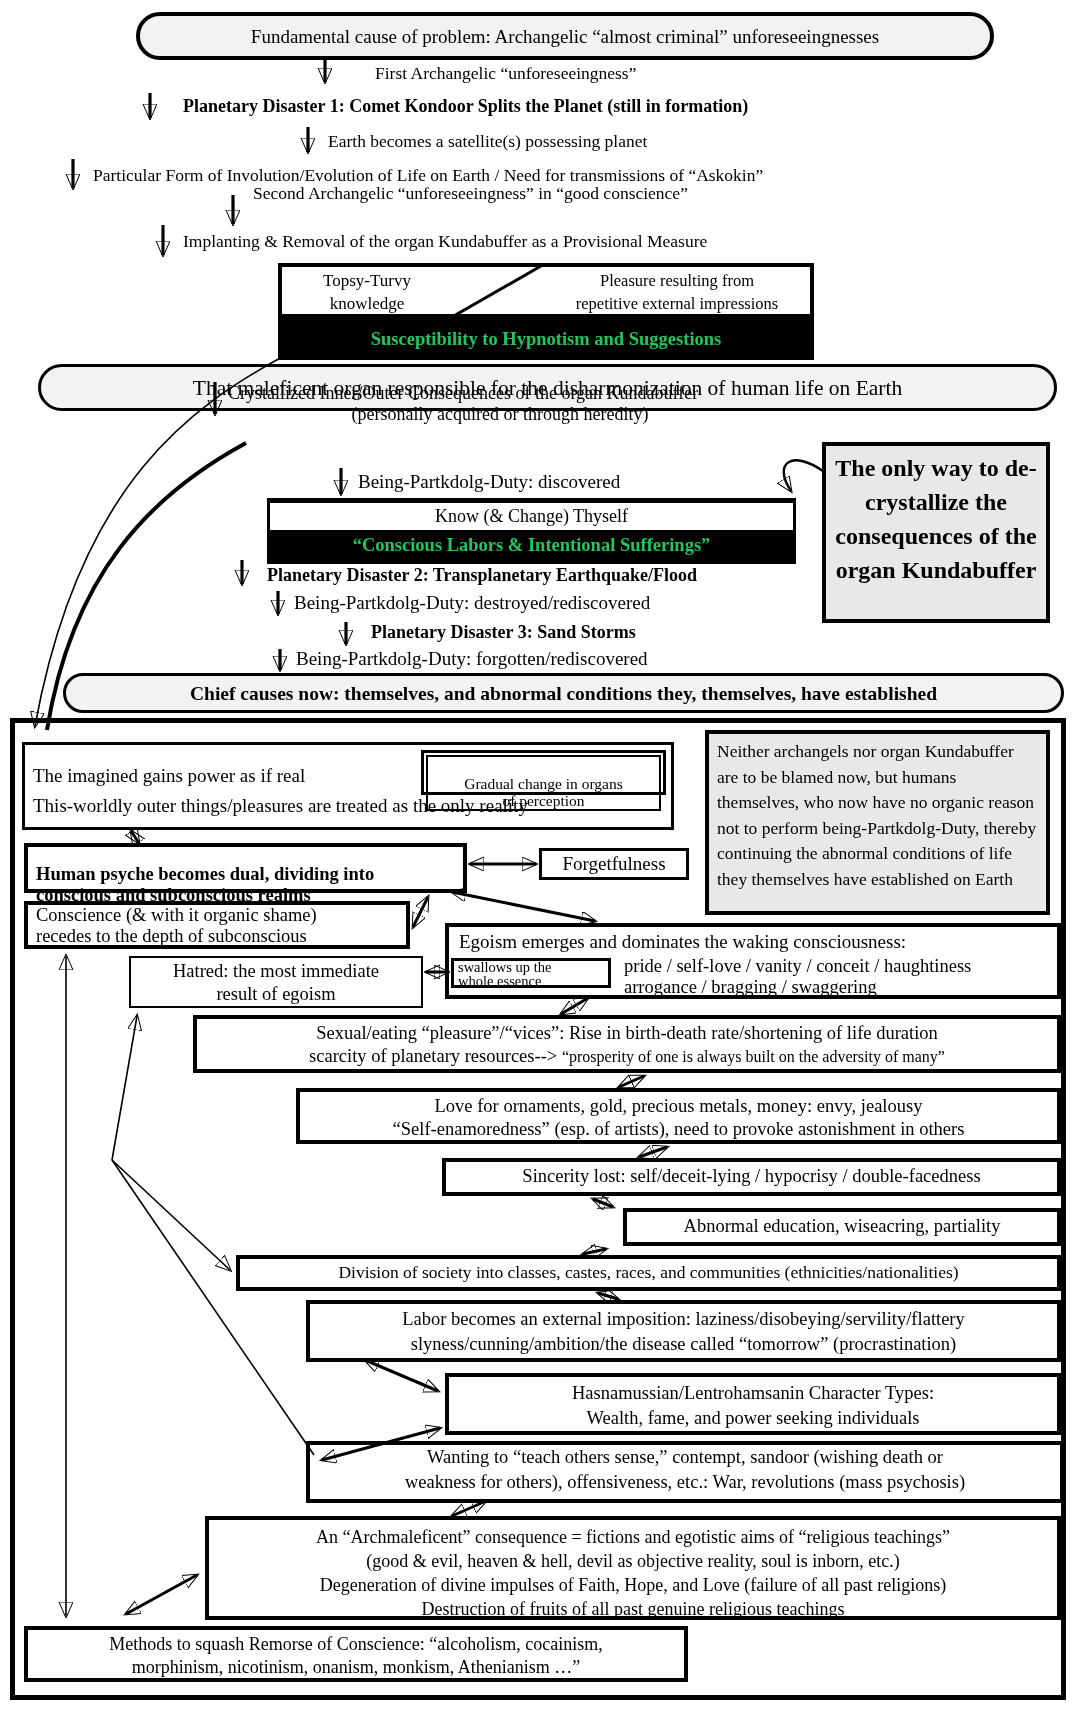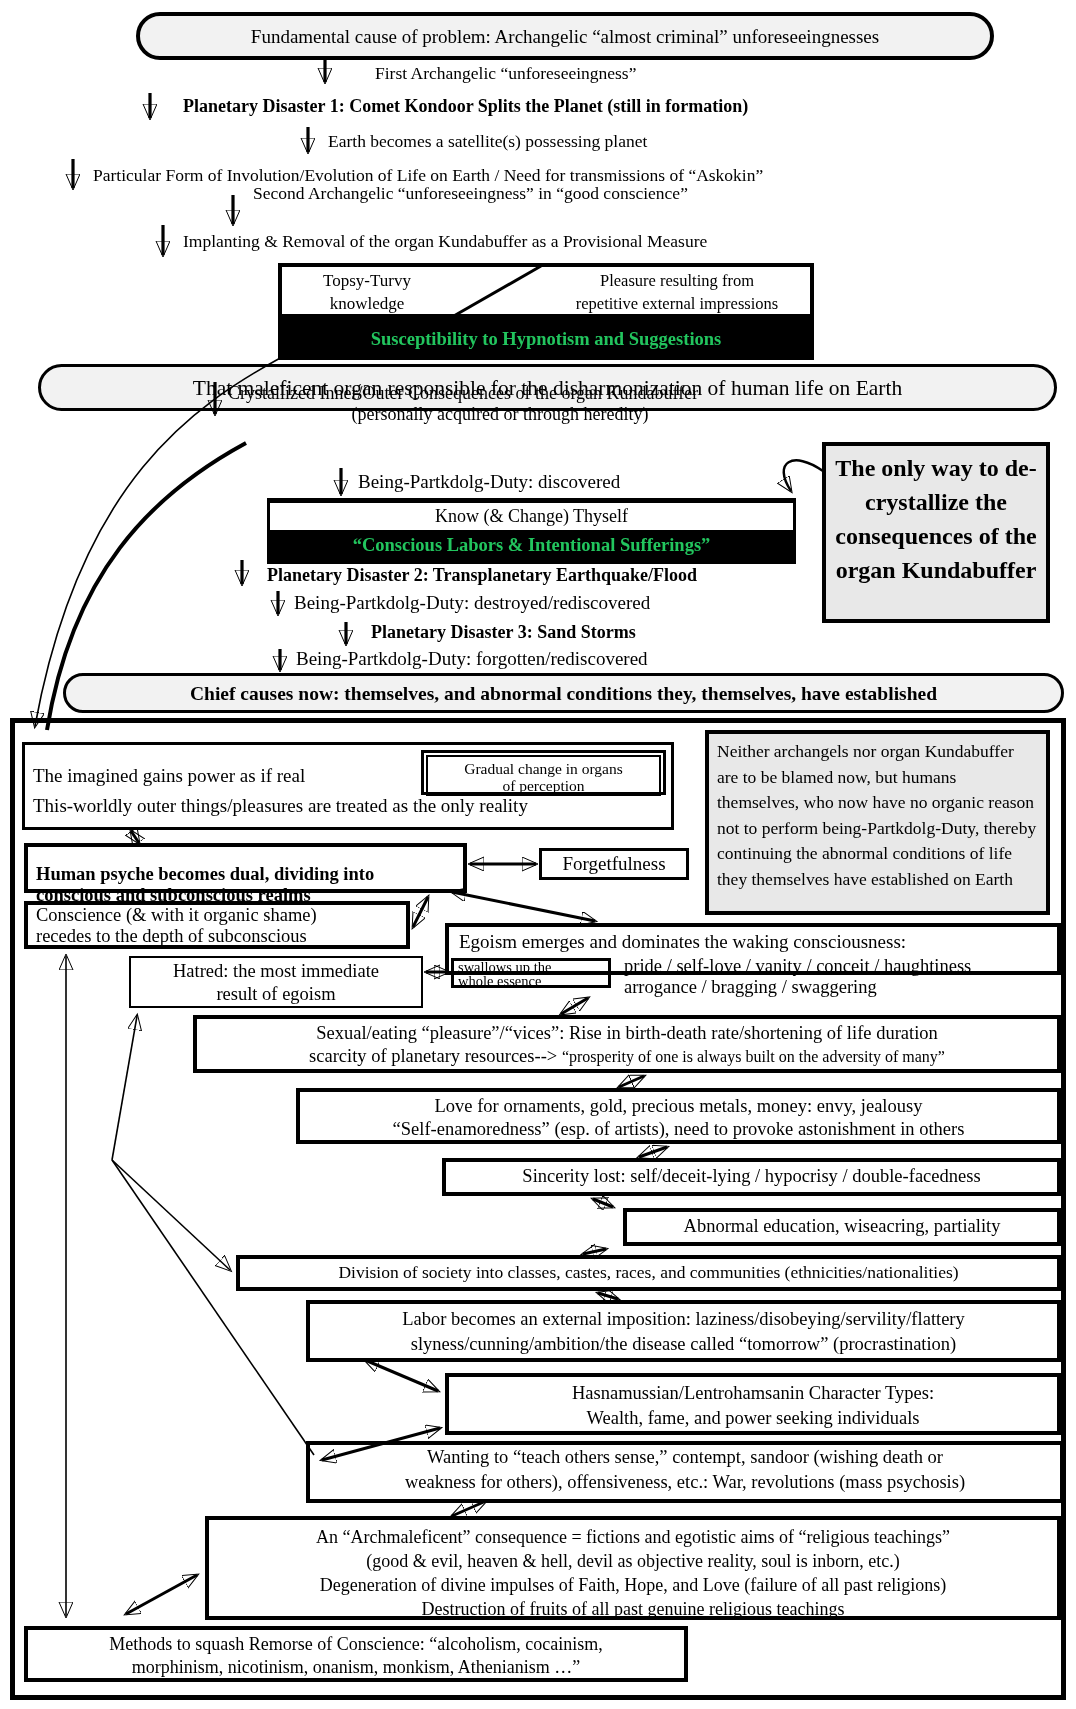--- a/index.html
+++ b/index.html
@@ -70,41 +70,41 @@
     <span>Chief causes now: themselves, and abnormal conditions they, themselves, have established</span>
   </div>
 
   <div class="abs" style="left:10px;top:718px;width:1056px;height:982px;border:5px solid #000;"></div>
 
   <div class="abs bx" style="left:22px;top:742px;width:652px;height:88px;border-width:3px;">
     <div class="abs nw" style="left:8px;top:20px;font-size:19px;">The imagined gains power as if real</div>
     <div class="abs nw" style="left:8px;top:50px;font-size:19px;">This-worldly outer things/pleasures are treated as the only reality</div>
   </div>
   <div class="abs" style="left:421px;top:750px;width:245px;height:45px;border:3px solid #000;background:#fff;">
-    <div class="ctr" style="margin:2px;border:2px solid #000;font-size:15.5px;line-height:17px;padding-top:3px;">
+    <div class="ctr" style="margin:2px;border:2px solid #000;font-size:15.5px;line-height:17px;padding-top:18px;">
       <div>Gradual change in organs</div>
       <div>of perception</div>
     </div>
   </div>
 
   <div class="abs note" style="left:705px;top:730px;width:345px;height:185px;padding:5px 8px;font-size:17.5px;line-height:25.5px;">Neither archangels nor organ Kundabuffer are to be blamed now, but humans themselves, who now have no organic reason not to perform being-Partkdolg-Duty, thereby continuing the abnormal conditions of life they themselves have established on Earth</div>
 
   <div class="abs bx" style="left:24px;top:843px;width:443px;height:50px;border-width:4px;padding:16px 8px;font-weight:bold;">
     <div class="nw" style="font-size:18.5px;line-height:22px;margin-top:0px;">Human psyche becomes dual, dividing into</div>
     <div class="nw" style="font-size:18.5px;line-height:21px;">conscious and subconscious realms</div>
   </div>
 
   <div class="abs bx ctr" style="left:539px;top:848px;width:150px;height:32px;border-width:3px;font-size:19px;line-height:25px;">Forgetfulness</div>
 
   <div class="abs bx" style="left:24px;top:901px;width:386px;height:48px;border-width:4px;padding:0 8px;">
     <div class="nw" style="font-size:18.5px;line-height:21px;">Conscience (&amp; with it organic shame)</div>
     <div class="nw" style="font-size:18.5px;line-height:21px;">recedes to the depth of subconscious</div>
   </div>
 
-  <div class="abs bx" style="left:445px;top:923px;width:616px;height:52px;border-width:4px;">
+  <div class="abs bx" style="left:445px;top:923px;width:616px;height:76px;border-width:4px;">
     <div class="abs nw" style="left:10px;top:4px;font-size:19px;">Egoism emerges and dominates the waking consciousness:</div>
     <div class="abs" style="left:2px;top:31px;width:160px;height:30px;border:3px solid #000;font-size:14.5px;line-height:13.5px;padding:0 4px;">
       <div>swallows up the</div>
       <div>whole essence</div>
     </div>
     <div class="abs nw" style="left:175px;top:29px;font-size:18.5px;">pride / self-love / vanity / conceit / haughtiness</div>
     <div class="abs nw" style="left:175px;top:50px;font-size:18.5px;">arrogance / bragging / swaggering</div>
   </div>
 
   <div class="abs bx ctr" style="left:129px;top:956px;width:294px;height:52px;border-width:2px;font-size:18.5px;line-height:23px;padding-top:2px;">

